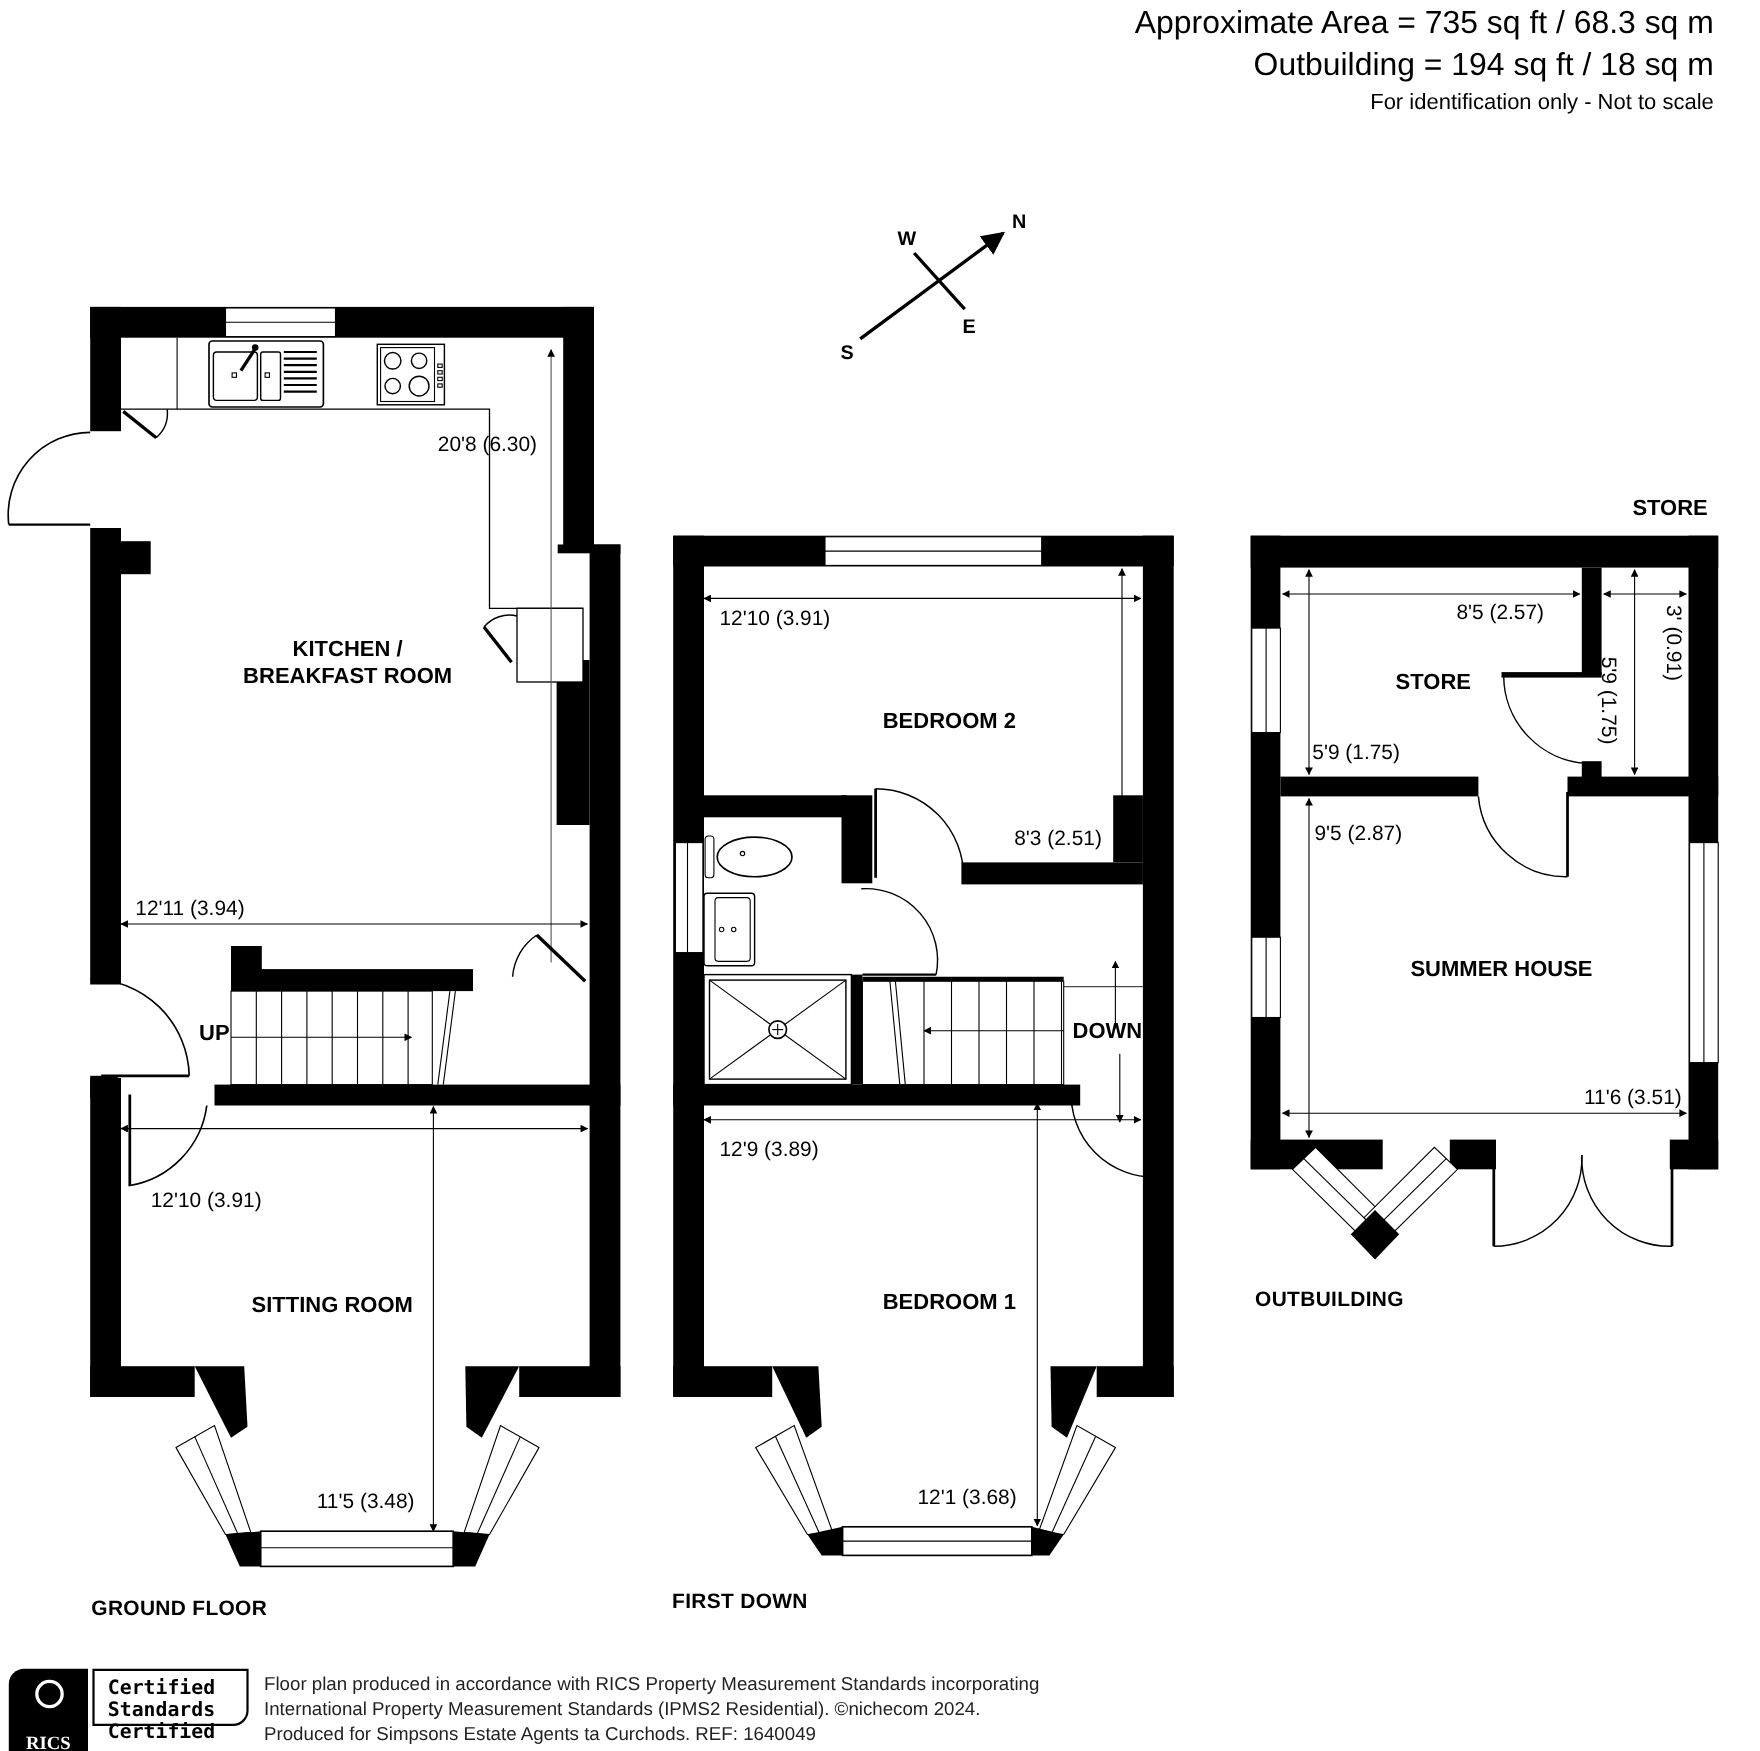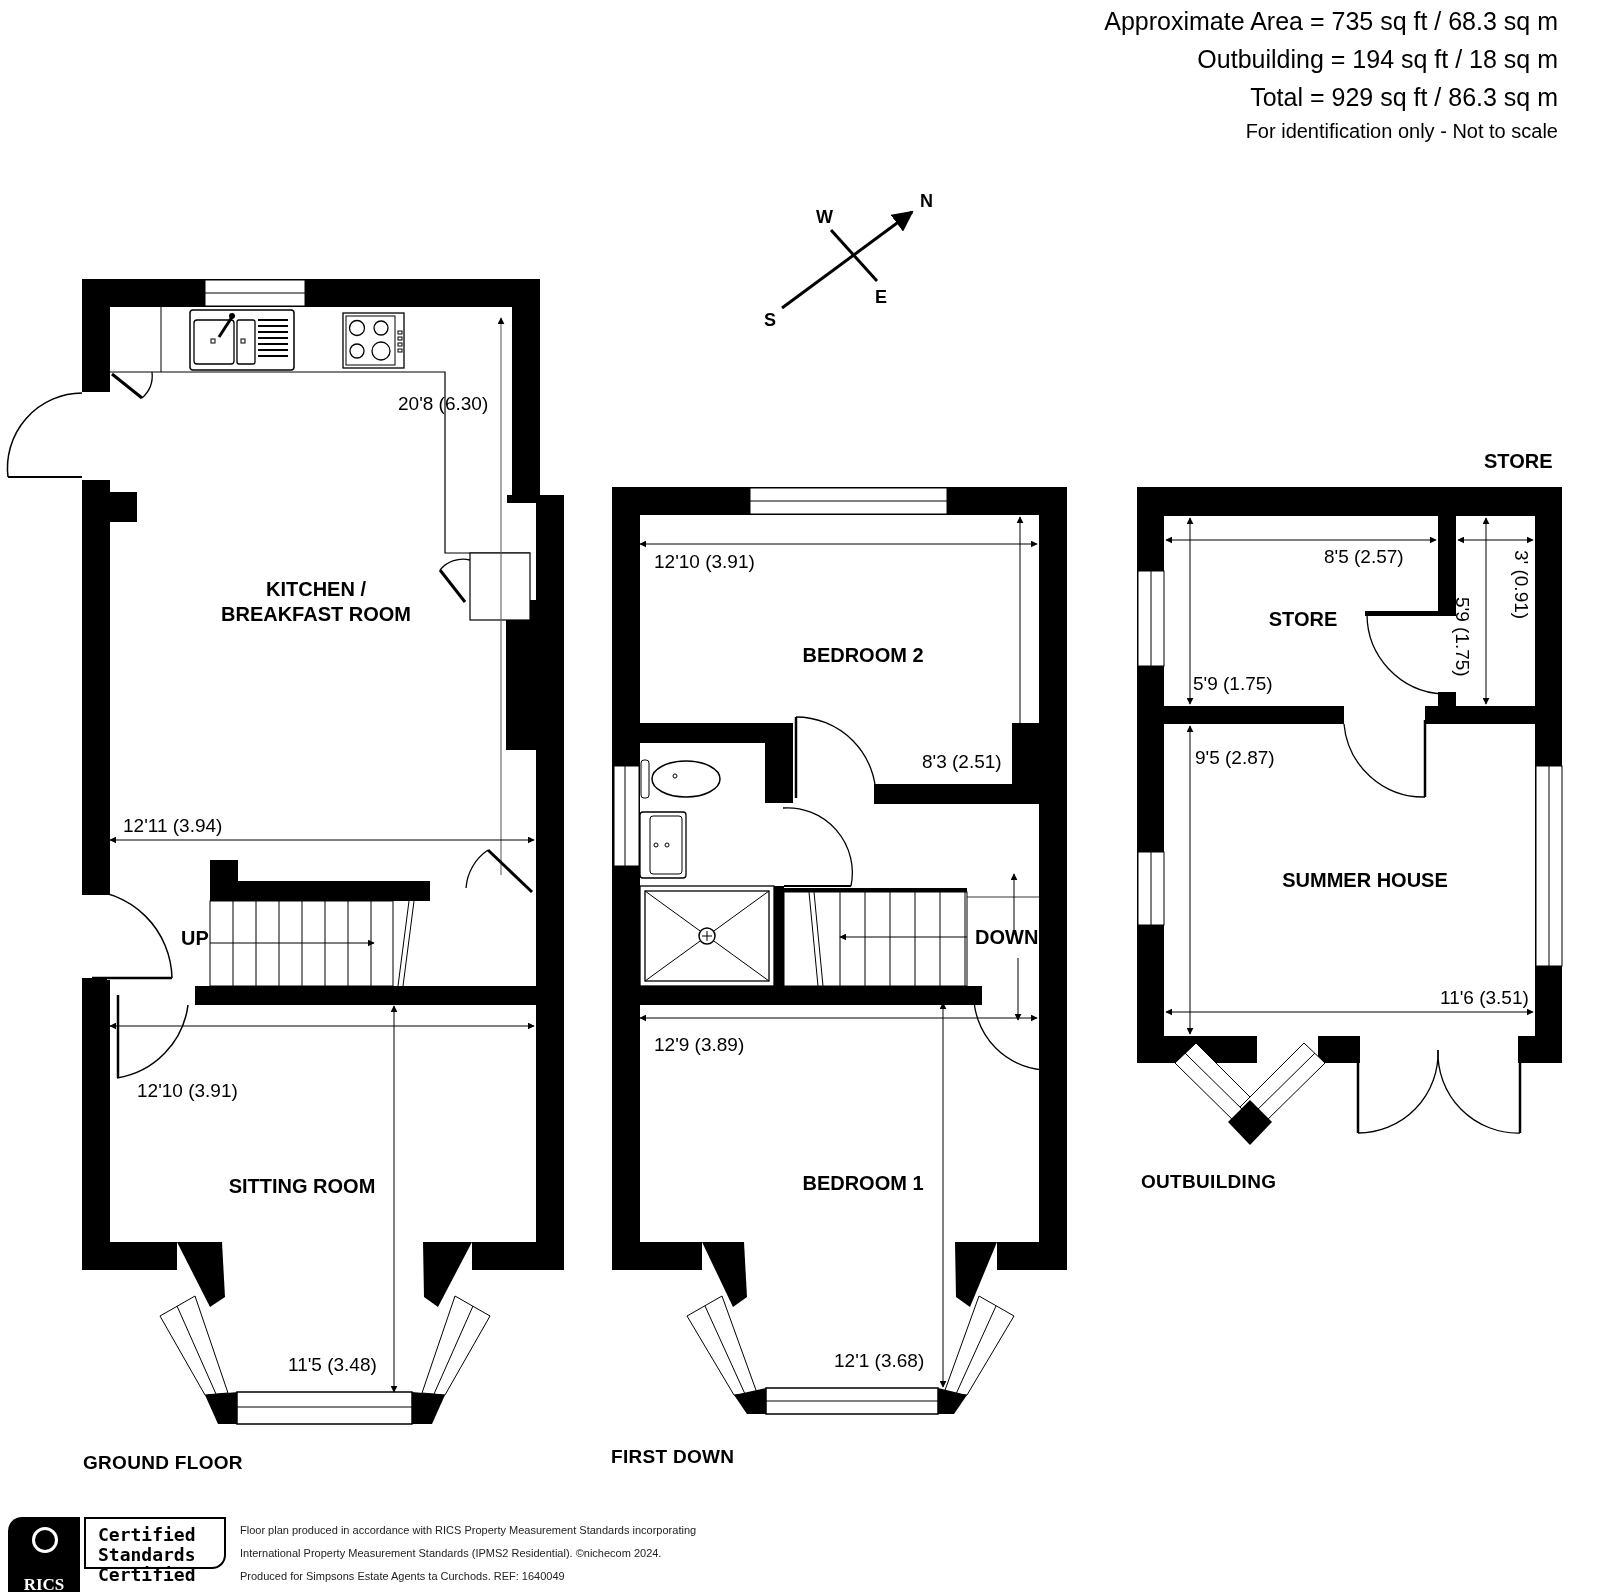--- a/index.html
+++ b/index.html
@@ -1,38 +1,37 @@
 <!DOCTYPE html>
 <html><head>
 <meta charset="utf-8">
 <style>
   html, body { margin: 0; padding: 0; background: #ffffff; }
   body { width: 1600px; height: 1592px; position: relative; overflow: hidden; font-family: "Liberation Sans", sans-serif; color: #000; }
   .area-block { position: absolute; right: 42px; top: 2px; text-align: right; }
-  .area-line { font-size: 25px; line-height: 38px; white-space: nowrap; }
+  .area-line { font-size: 29px; line-height: 38px; white-space: nowrap; }
   .area-note { font-size: 20px; line-height: 22px; margin-top: 4px; }
   svg.plan { position: absolute; left: 0; top: 0; }
   .room-label { font-family: "Liberation Sans", sans-serif; font-weight: bold; font-size: 20px; }
   .dim { font-family: "Liberation Sans", sans-serif; font-size: 19px; }
   .floor-label { position: absolute; font-weight: bold; font-size: 19px; letter-spacing: 0.3px; }
   .footer { position: absolute; left: 8px; top: 1517px; height: 76px; width: 1100px; }
   .rics-badge { position: absolute; left: 0; top: 0; width: 72px; height: 86px; background: #000; border-radius: 14px 0 0 0; color:#fff; }
   .rics-text { position: absolute; bottom: 8px; left: 0; width: 72px; text-align: center; font-weight: bold; font-size: 17px; font-family: "Liberation Serif", serif; }
   .rics-lion { position: absolute; top: 10px; left: 24px; width: 26px; height: 26px; border-radius: 50%; border: 3px solid #fff; box-sizing: border-box; }
   .cert-box { position: absolute; left: 76px; top: 0; width: 142px; height: 52px; border: 2px solid #000; border-radius: 0 0 14px 0; box-sizing: border-box; padding: 6px 0 0 12px; }
   .cert-line { font-family: "DejaVu Sans Mono", monospace; font-weight: bold; font-size: 18px; line-height: 20px; }
-  .footer-text { position: absolute; left: 232px; top: 2px; font-size: 11px; line-height: 23px; color: #222; white-space: nowrap; }
+  .footer-text { position: absolute; left: 232px; top: 2px; font-size: 17px; line-height: 23px; color: #222; white-space: nowrap; }
 </style>
 </head>
 <body>
 
 <div class="area-block">
   <div class="area-line">Approximate Area = 735 sq ft / 68.3 sq m</div>
   <div class="area-line">Outbuilding = 194 sq ft / 18 sq m</div>
-  <div class="area-line">Total = 929 sq ft / 86.3 sq m</div>
   <div class="area-note">For identification only - Not to scale</div>
 </div>
 
 <svg class="plan" width="1600" height="1592" viewBox="0 0 1600 1592">
   <defs>
     <marker id="arr" viewBox="0 0 10 10" refX="9" refY="5" markerWidth="7" markerHeight="7" orient="auto-start-reverse">
       <path d="M0,0 L10,5 L0,10 z" fill="#000"></path>
     </marker>
   </defs>
 

